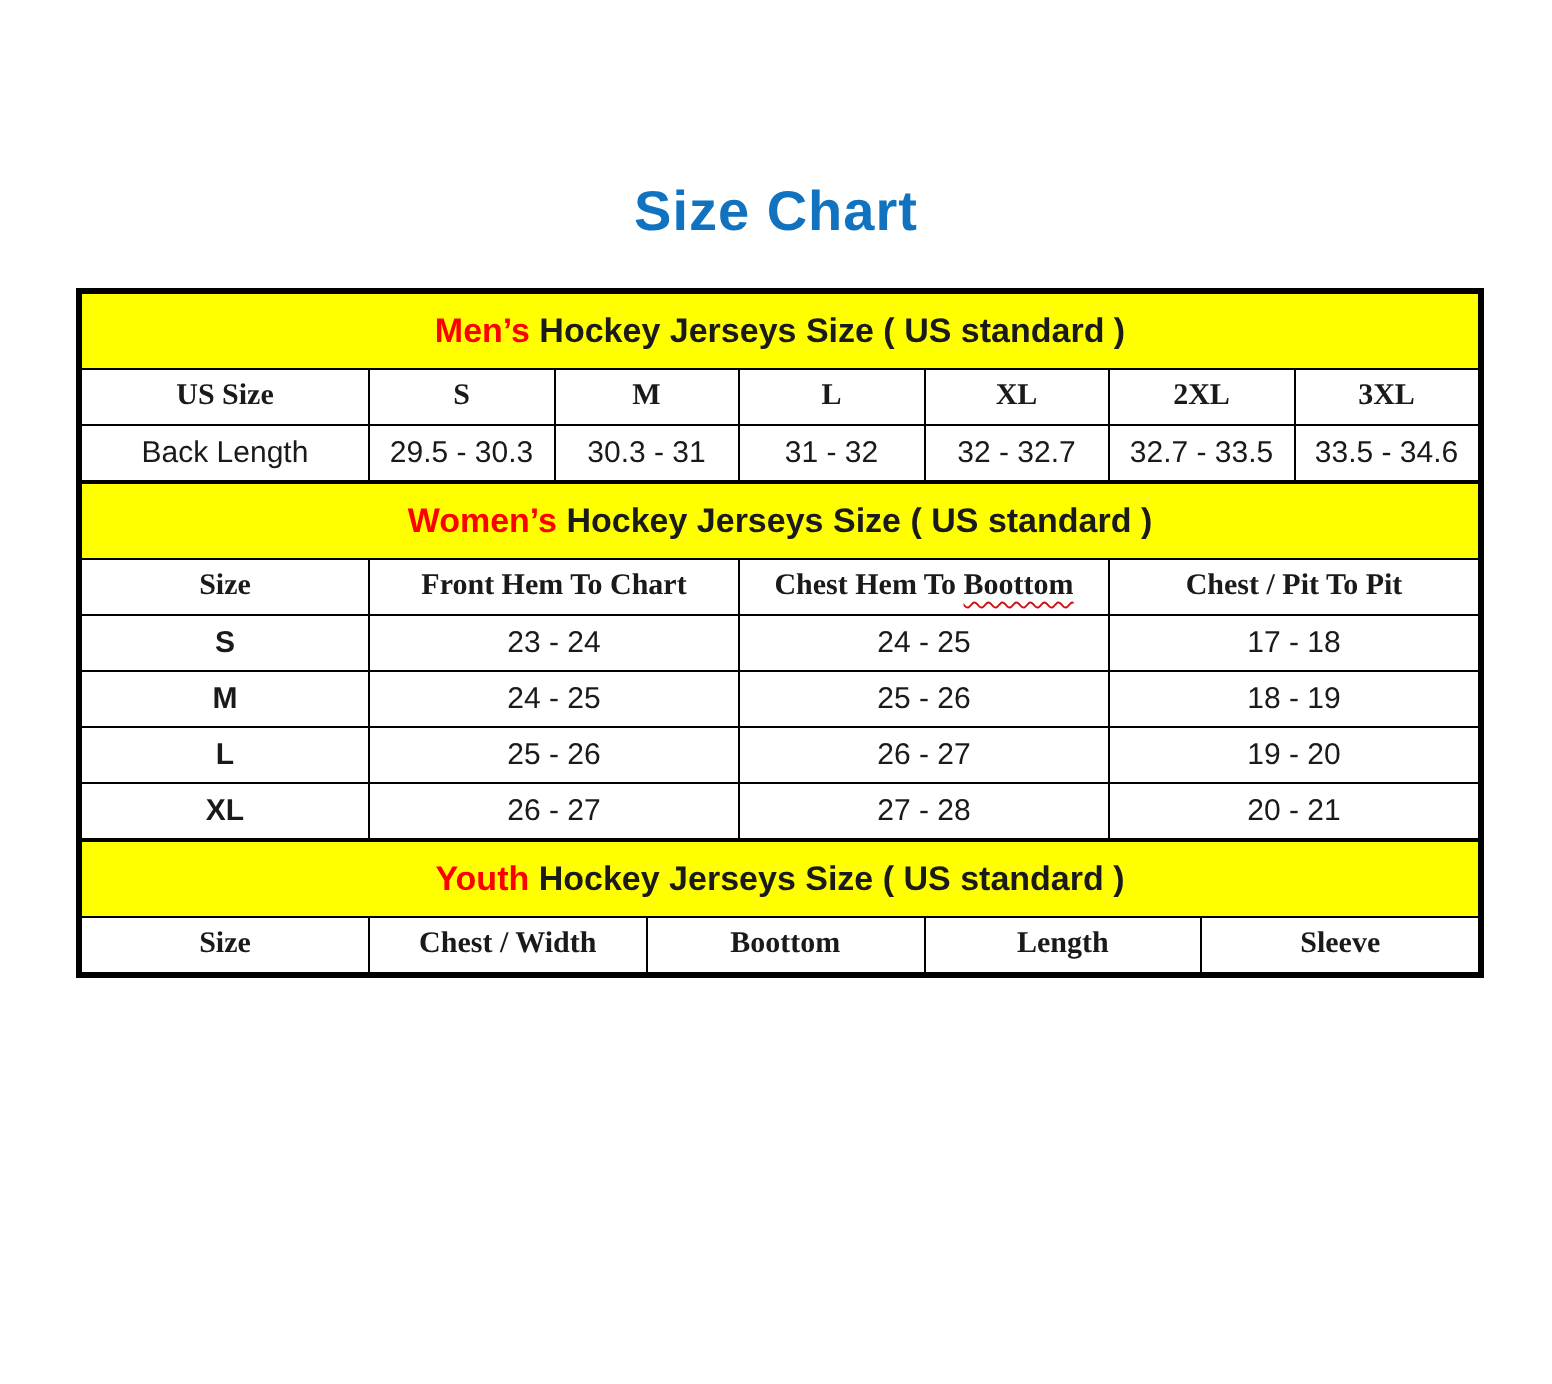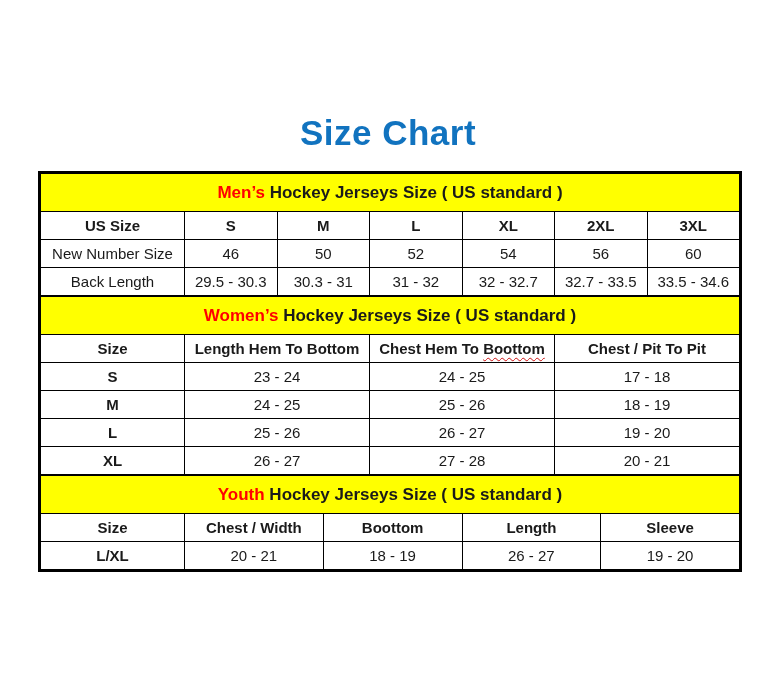--- a/index.html
+++ b/index.html
@@ -15,25 +15,24 @@
   :root {
     --title-blue: #1173bf;
     --accent-red: #ff0000;
     --band-yellow: #ffff00;
     --border-black: #000000;
   }
   .page-title {
     padding-top: 89px;
     text-align: center;
     color: var(--title-blue);
-    font-size: 35px;
+    font-size: 28px;
     font-weight: 700;
     line-height: 34px;
     letter-spacing: 0.5px;
-    margin-top: 27px;
   }
   .chart-wrap {
     margin: 21px 0 1px 38px;
     width: 700px;
     border: 2px solid var(--border-black);
   }
   table.size-table {
     border-collapse: collapse;
     table-layout: fixed;
     width: 700px;
@@ -53,20 +52,21 @@
     background: var(--band-yellow);
     font-size: 17px;
     font-weight: 700;
     height: 37px;
   }
   tr.band .red {
     color: var(--accent-red);
   }
   tr.cols th {
     font-weight: 700;
+    font-family: Liberation Serif, serif;
   }
   td.row-label { font-weight: 400; }
   table.labels-bold td.row-label { font-weight: 700; }
   .misspelled {
     text-decoration: underline;
     text-decoration-style: wavy;
     text-decoration-color: #cc1111;
     text-decoration-thickness: 1px;
     text-underline-offset: 3px;
     text-align: right;
@@ -98,29 +98,20 @@
         <tr class="cols">
           <th>US Size</th>
           <th>S</th>
           <th>M</th>
           <th>L</th>
           <th>XL</th>
           <th>2XL</th>
           <th>3XL</th>
         </tr>
         <tr>
-          <td class="row-label">New Number Size</td>
-          <td>46</td>
-          <td>50</td>
-          <td>52</td>
-          <td>54</td>
-          <td>56</td>
-          <td>60</td>
-        </tr>
-        <tr>
           <td class="row-label">Back Length</td>
           <td>29.5 - 30.3</td>
           <td>30.3 - 31</td>
           <td>31 - 32</td>
           <td>32 - 32.7</td>
           <td>32.7 - 33.5</td>
           <td>33.5 - 34.6</td>
         </tr>
       </tbody>
   </table>
@@ -133,21 +124,21 @@
         <col>
     </colgroup>
     <thead>
       <tr class="band">
         <th colspan="4"><span class="red">Women’s</span><span> Hockey Jerseys Size ( US standard )</span></th>
       </tr>
     </thead>
     <tbody>
         <tr class="cols">
           <th>Size</th>
-          <th>Length Hem To Bottom</th>
+          <th>Front Hem To Chart</th>
           <th><span>Chest Hem To </span><span class="misspelled">Boottom</span></th>
           <th>Chest / Pit To Pit</th>
         </tr>
         <tr>
           <td class="row-label">S</td>
           <td>23 - 24</td>
           <td>24 - 25</td>
           <td>17 - 18</td>
         </tr>
         <tr>
@@ -185,23 +176,16 @@
       </tr>
     </thead>
     <tbody>
         <tr class="cols">
           <th>Size</th>
           <th>Chest / Width</th>
           <th>Boottom</th>
           <th>Length</th>
           <th>Sleeve</th>
         </tr>
-        <tr>
-          <td class="row-label">L/XL</td>
-          <td>20 - 21</td>
-          <td>18 - 19</td>
-          <td>26 - 27</td>
-          <td>19 - 20</td>
-        </tr>
       </tbody>
   </table>
 
 </div>
 
 </body></html>

